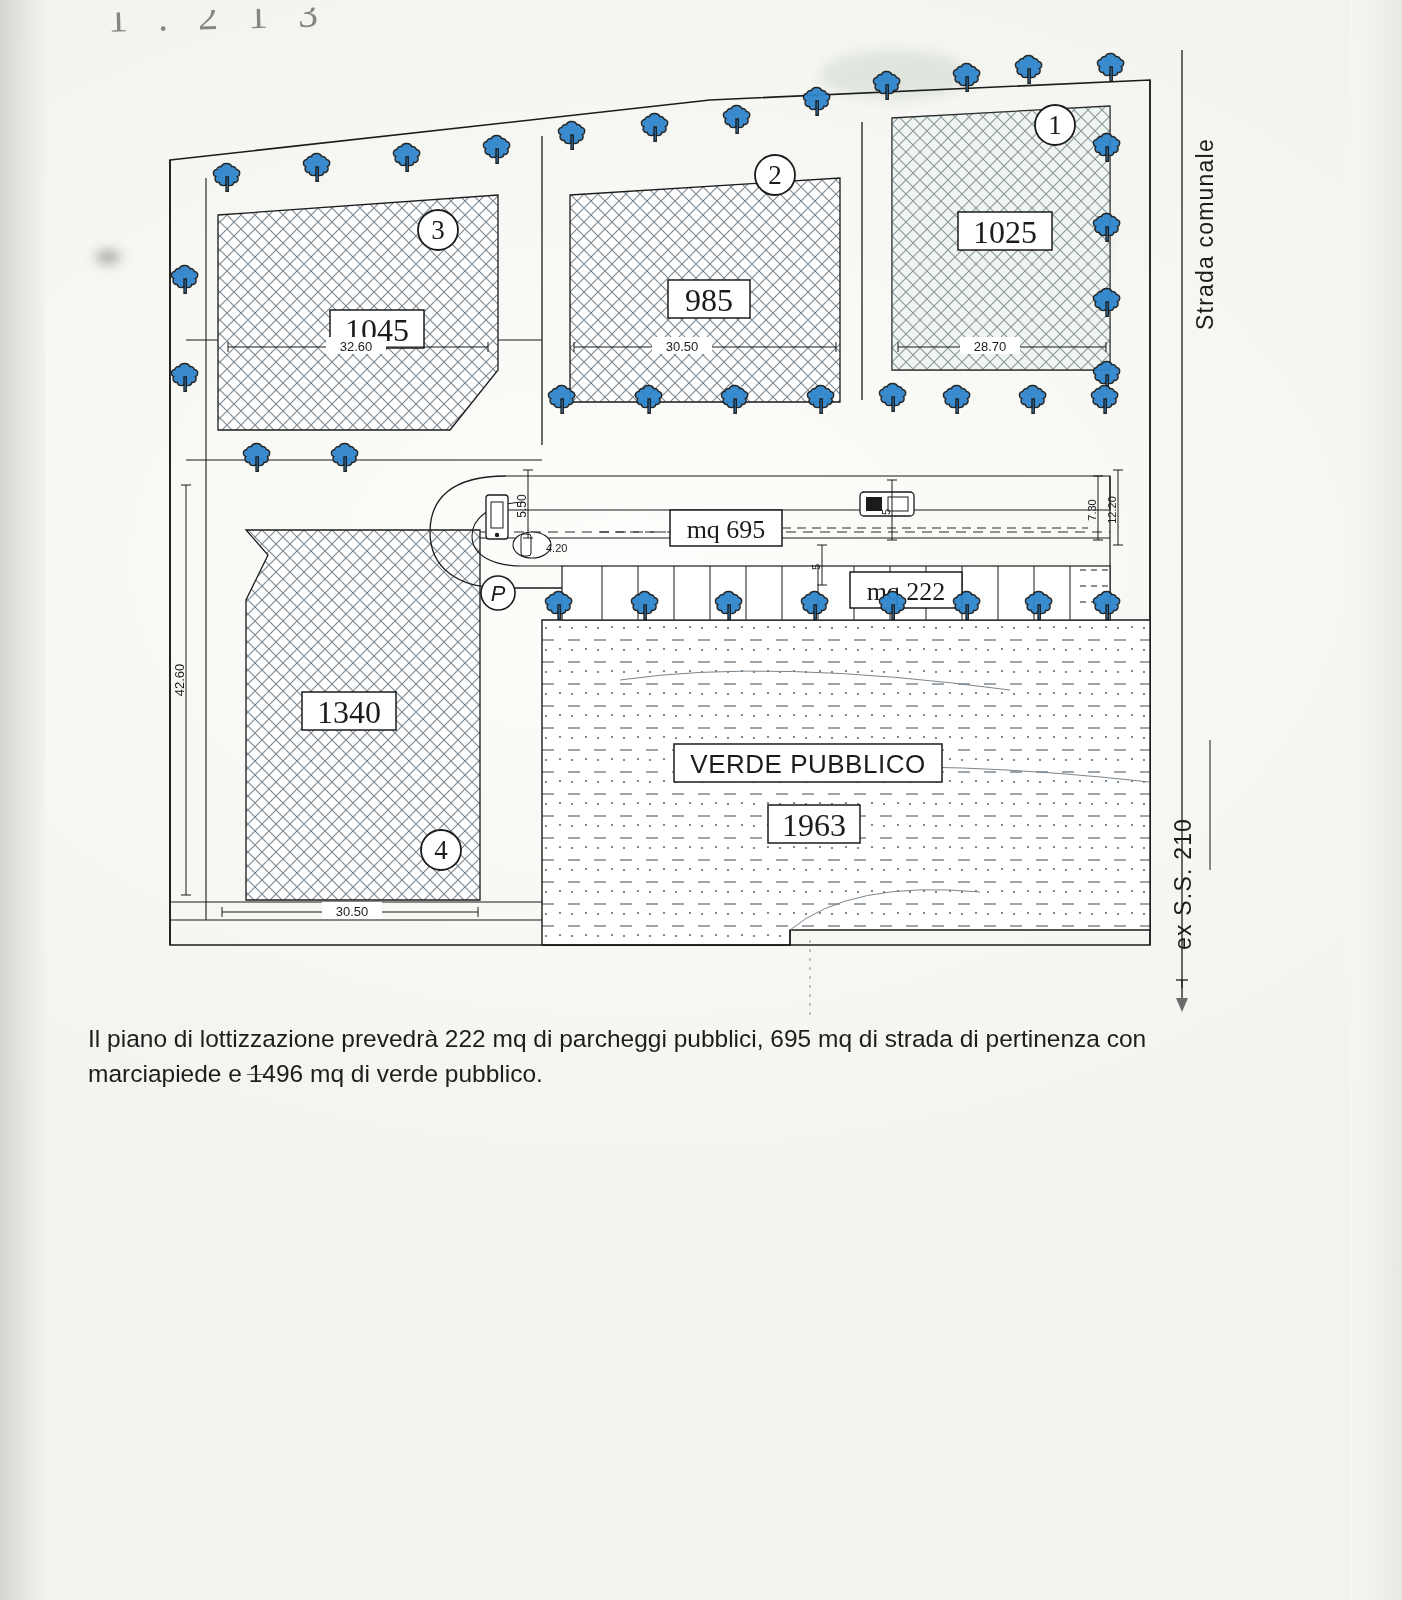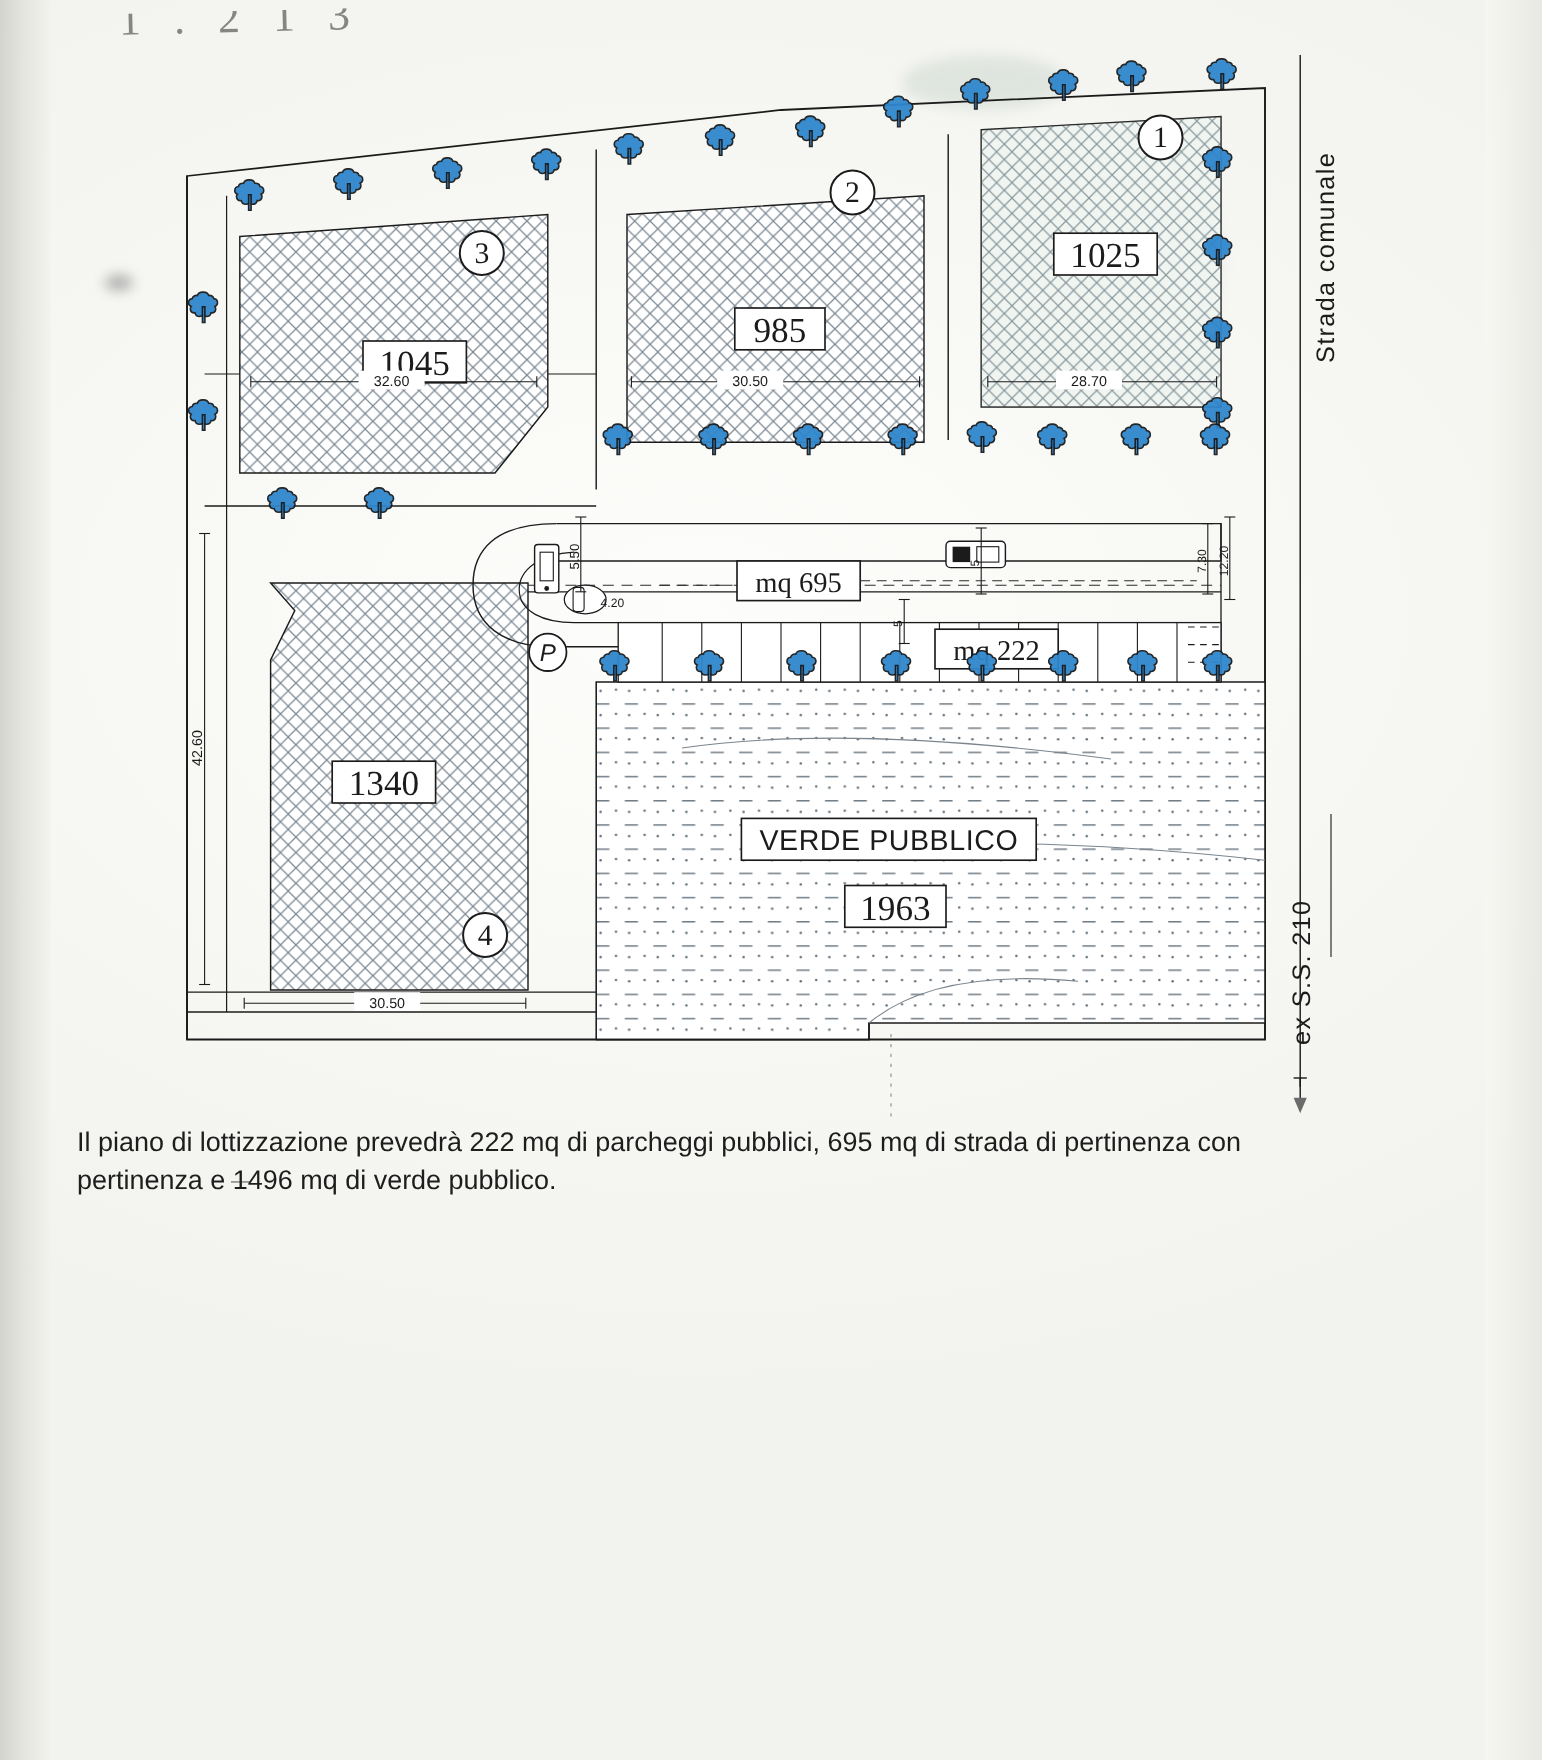--- a/index.html
+++ b/index.html
@@ -78,21 +78,21 @@
   #label-ss210 {
     left: 1170px; top: 950px;
     transform: rotate(-90deg);
     font-size: 23px;
     letter-spacing: 1.2px;
   }
 
   
   #caption {
     position: absolute;
-    left: 70px; top: 1022px;
+    left: 88px; top: 1022px;
     width: 1150px;
     font-size: 24.5px;
     line-height: 1.42;
     color: #1d1d1d;
   }
   #caption .strike-ghost {
     position: relative;
   }
   #caption .strike-ghost::after {
     content: "";
@@ -424,15 +424,15 @@
       </g>
     </svg>
   </div>
 
   <div class="vlabel" id="label-strada-comunale">Strada  comunale</div>
   <div class="vlabel" id="label-ss210">ex S.S.  210</div>
 
   <div id="caption">
     <span>Il piano di lottizzazione prevedrà 222 mq di parcheggi pubblici, 695 mq di strada di pertinenza con</span>
     <br>
-    <span>pertinenza e </span><span class="strike-ghost">1</span><span>496 mq di verde pubblico.</span>
+    <span>marciapiede e </span><span class="strike-ghost">1</span><span>496 mq di verde pubblico.</span>
   </div>
 </div>
 
 </body></html>

